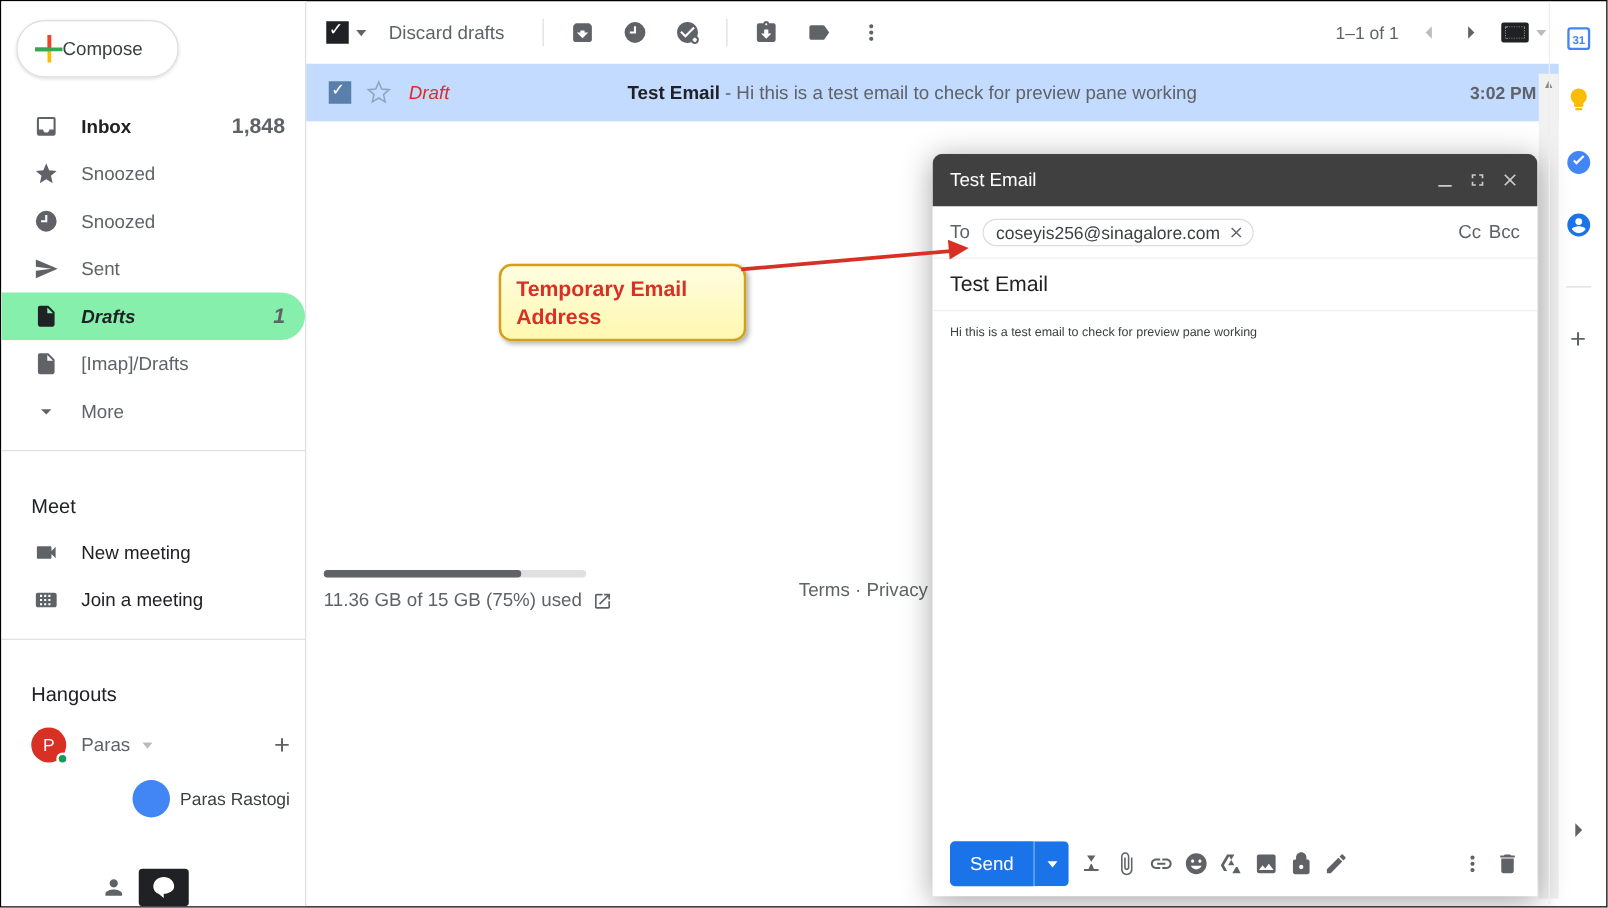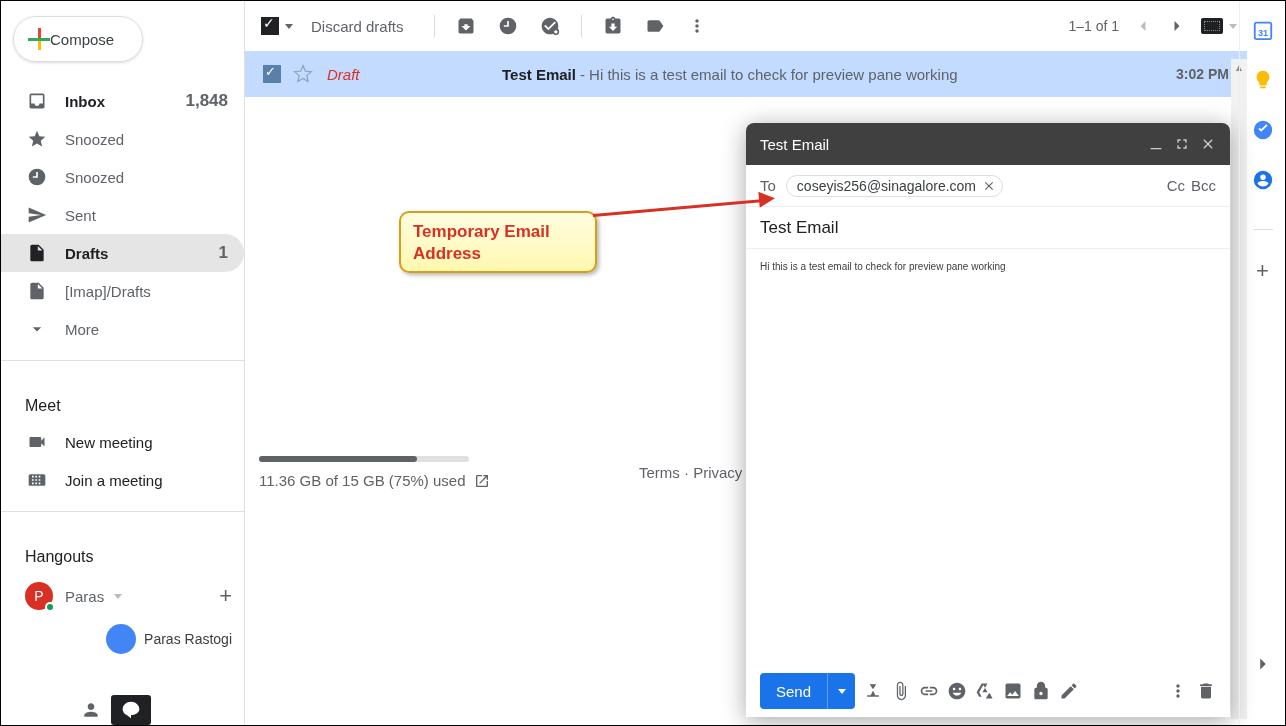--- a/index.html
+++ b/index.html
@@ -9,21 +9,21 @@
 .sidebar { position:absolute; left:0; top:0; width:244px; height:724px; background:#fff; border-right:1px solid #e0e0e0; }
 .compose { margin:15px 0 20px 12px; width:130px; height:46px; border:1px solid #ddd; border-radius:24px; display:flex; align-items:center; padding-left:14px; box-shadow:0 1px 3px rgba(0,0,0,0.15); cursor:pointer; }
 .compose-plus { width:22px; height:22px; position:relative; }
 .compose-plus::before { content:""; position:absolute; left:10px; top:0; width:3px; height:22px; background:#fbbc04; }
 .compose-plus::after  { content:""; position:absolute; left:0; top:10px; width:22px; height:3px; background:#34a853; }
 .compose-plus span.p1 { position:absolute; left:10px; top:0; width:3px; height:11px; background:#ea4335; }
 .compose-plus span.p2 { position:absolute; left:0; top:10px; width:11px; height:3px; background:#4285f4; }
 .compose-lbl { font-size:15px; color:#3c4043; }
 .navlist { list-style:none; }
 .nav-item { display:flex; align-items:center; height:38px; padding:0 16px 0 26px; border-radius:0 20px 20px 0; font-size:15px; color:#5f6368; cursor:pointer; }
-.nav-item.active { background:#e5e5e5; font-weight:700; color:#202124; }
+.nav-item.active { background:#86efac; font-weight:700; color:#202124;font-style:italic; }
 .nav-item.inbox-bold { font-weight:700; color:#202124; }
 .nav-icon { width:20px; height:20px; margin-right:18px; fill:#5f6368; }
 .nav-item.active .nav-icon { fill:#202124; }
 .nav-label { flex:1; }
 .nav-count { font-size:17px; color:#5f6368; }
 .nav-item.active .nav-count, .nav-item.inbox-bold .nav-count { font-weight:700; }
 
 .divider { height:1px; background:#e0e0e0; margin:12px 0; }
 
 .section-title { font-size:16px; font-weight:500; color:#202124; padding:8px 0 8px 24px;margin-top:28px; }

